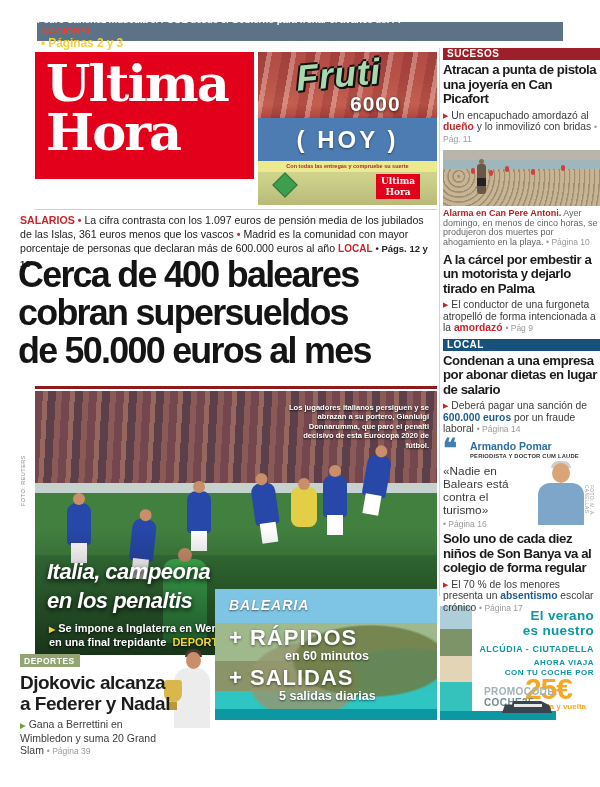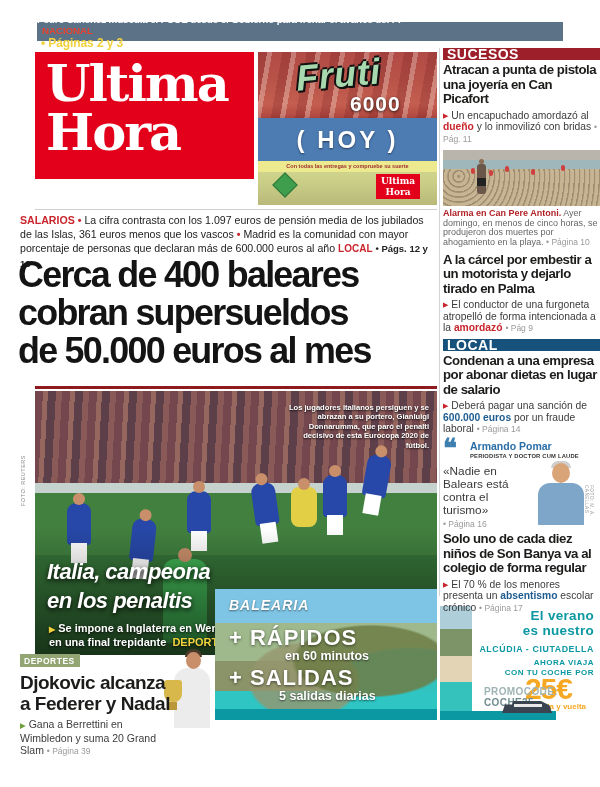--- a/index.html
+++ b/index.html
@@ -138,21 +138,21 @@
   .ver-code { position:absolute; left:36px; top:80px; color:#9fb3b5; font-weight:bold; font-size:10px; letter-spacing:.4px;padding-left:8px; }
   .ver-code b { color:#6f8d90; }
   .ver-stripe { position:absolute; left:0; bottom:2px; width:116px; height:9px; background:#0b98a2; }
   .ver-ferry { position:absolute; left:62px; bottom:9px; width:50px; height:12px; background:#3a4450;
     clip-path:polygon(0 100%, 6% 30%, 20% 30%, 22% 0, 78% 0, 95% 35%, 100% 100%); }
   .ver-ferry::after { content:""; position:absolute; left:12px; top:3px; width:28px; height:3px; background:#e8e8e8; }
 
   
   .col-divider { position:absolute; left:439px; top:48px; width:1px; height:548px; background:#d5d5d5; }
   .right-col { position:absolute; left:443px; top:48px; width:157px; }
-  .rc-label { height:12px; line-height:12px; font-size:14px; font-weight:bold; color:#fff;
+  .rc-label { height:12px; line-height:12px; font-size:10px; font-weight:bold; color:#fff;
     padding-left:4px; letter-spacing:.5px; margin-bottom:3px; }
   .rc-label.red { background:#9c1f29; }
   .rc-label.navy { background:#17527d; }
   .rc-h { font-size:13.2px; line-height:14.5px; font-weight:bold; letter-spacing:-0.45px; color:#1c1c1a; margin-bottom:3px; }
   .rc-b { font-size:10.3px; line-height:11.4px; color:#3c3c3c; margin-bottom:4px; }
   .rc-b .arr { font-size:7px; vertical-align:1px; }
   .rc-b .arr.red { color:#c9252c; }
   .rc-b .em-red { color:#c9252c; font-weight:bold; }
   .rc-b .em-blue { color:#1d5c8f; font-weight:bold; }
   .beach-photo { position:relative; width:100%; height:56px; margin-bottom:3px; overflow:hidden;

